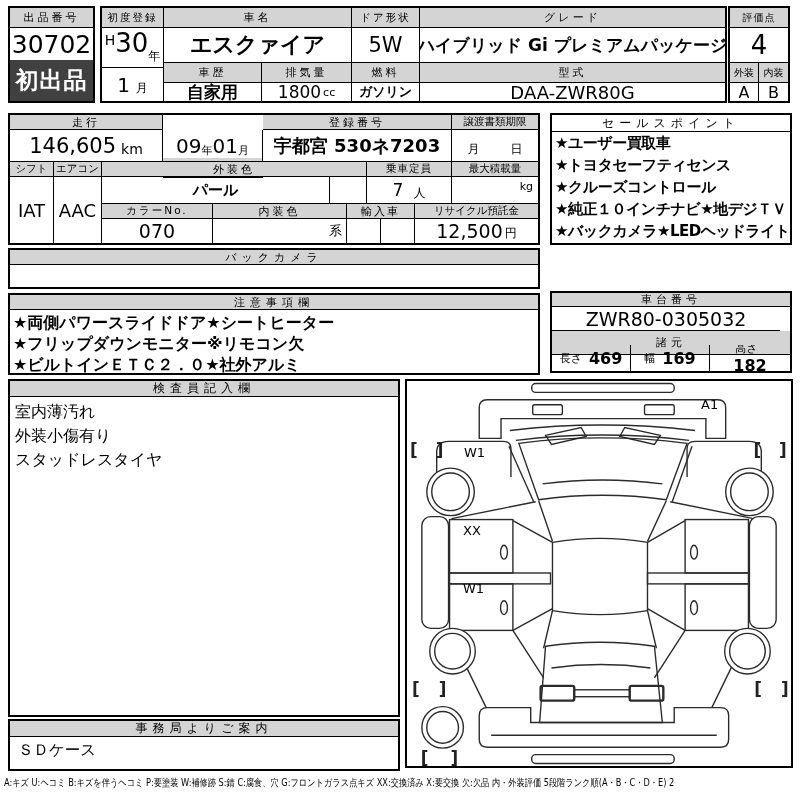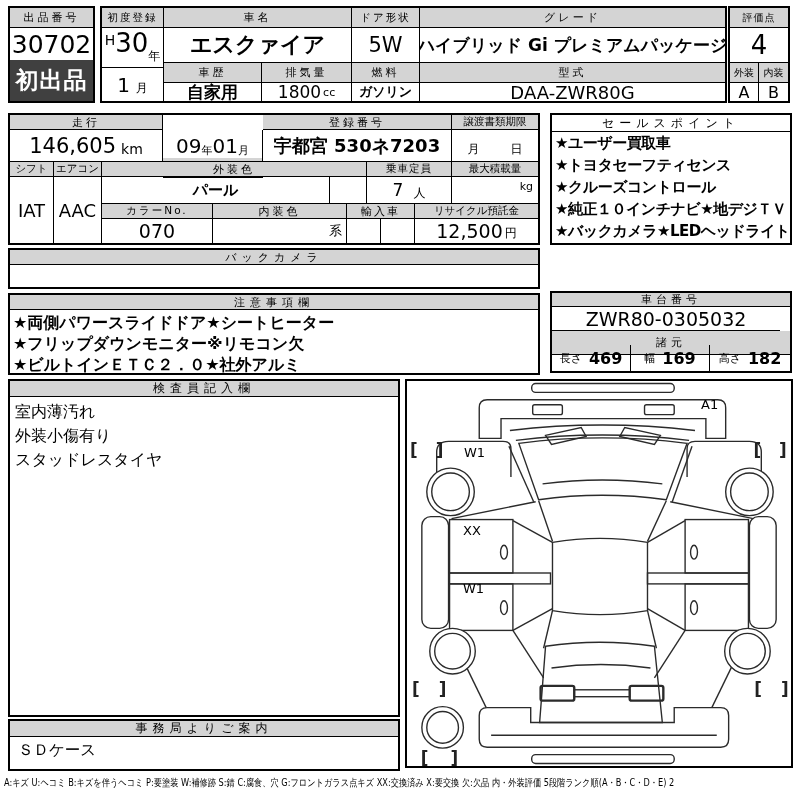--- a/index.html
+++ b/index.html
@@ -163,21 +163,21 @@
     <div class="cell bb" style="left:0;top:14px;width:228px;height:24px;font-size:19px;">ZWR80-0305032</div>
     <div class="cell hdr bb" style="left:0;top:38px;width:238px;height:24px;letter-spacing:4px;">諸元</div>
     <div class="cell br" style="left:0;top:52px;width:79px;height:26px;">
       <span style="font-size:11px;margin-right:7px;">長さ</span>
         <span style="font-size:16px;font-weight:bold;">469</span>
     </div>
     <div class="cell br" style="left:79px;top:52px;width:79px;height:26px;">
       <span style="font-size:11px;margin-right:7px;">幅</span>
         <span style="font-size:16px;font-weight:bold;">169</span>
     </div>
-    <div class="cell" style="left:158px;top:52px;width:80px;height:26px;">
+    <div class="cell" style="left:158px;top:52px;width:80px;height:26px;flex-direction:column;">
       <span style="font-size:11px;margin-right:7px;">高さ</span>
         <span style="font-size:16px;font-weight:bold;">182</span>
     </div>
   </div>
 
   <div class="box" style="left:8px;top:379px;width:392px;height:338px;">
     <div class="cell hdr bb" style="left:0;top:0;width:388px;height:16px;font-size:12px;letter-spacing:5px;">検査員記入欄</div>
     <div class="lines" style="left:0;top:16px;width:388px;height:318px;padding:3px 5px;">
       <div class="insp-line">室内薄汚れ</div>
       <div class="insp-line">外装小傷有り</div>

